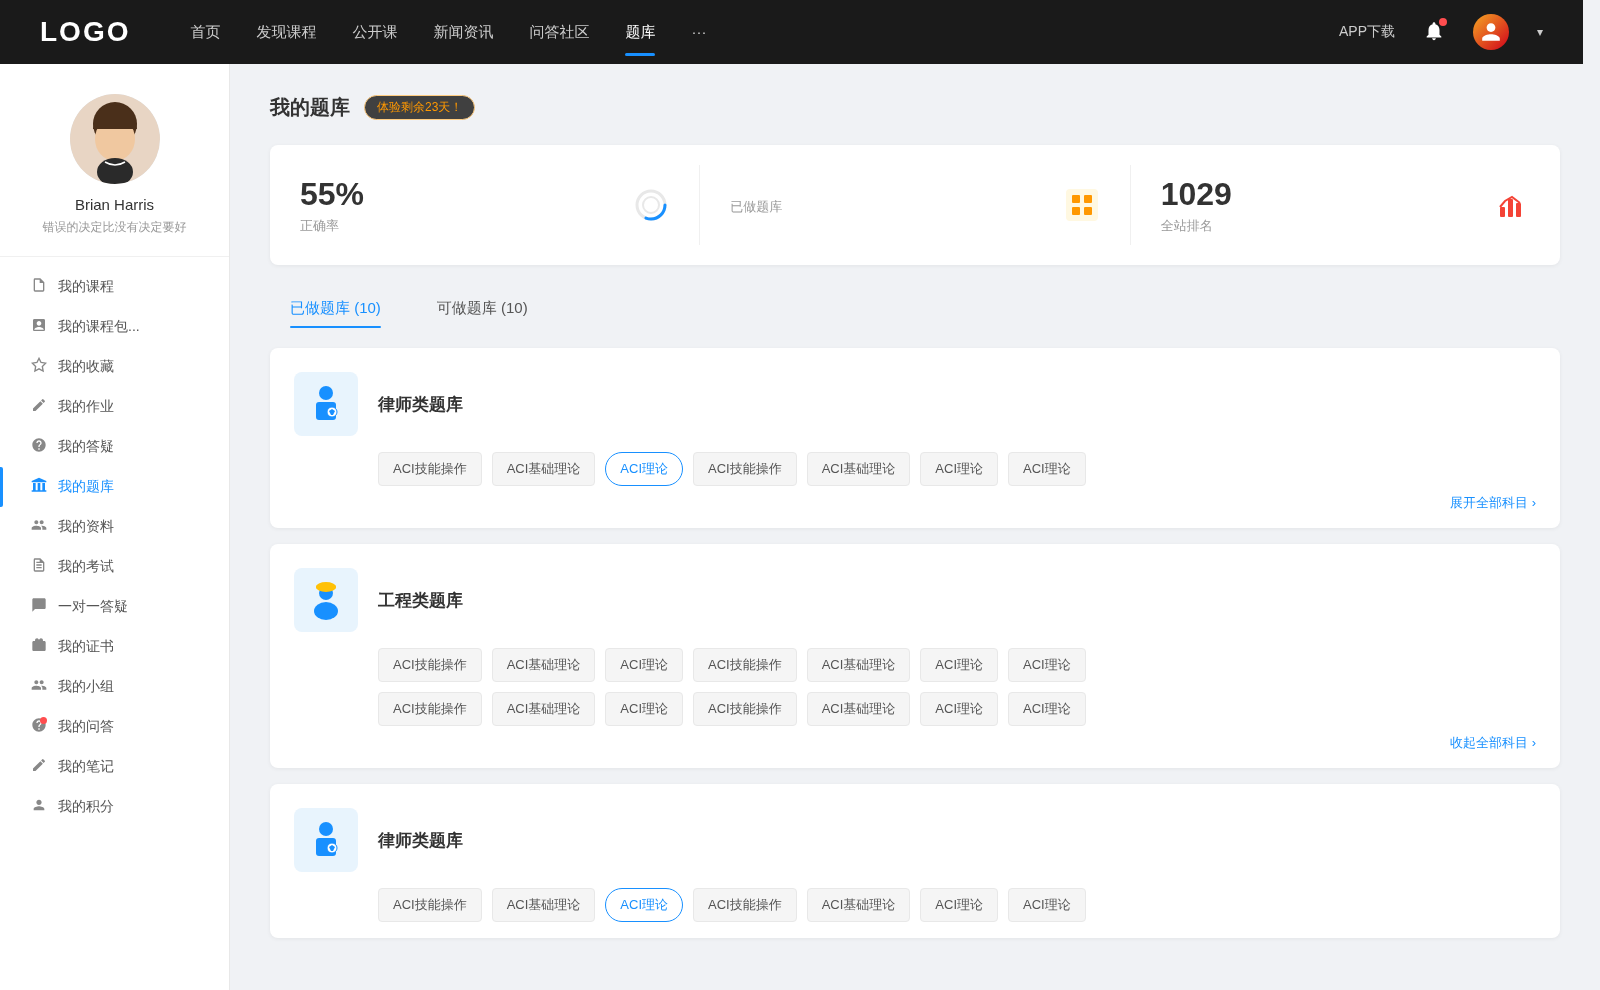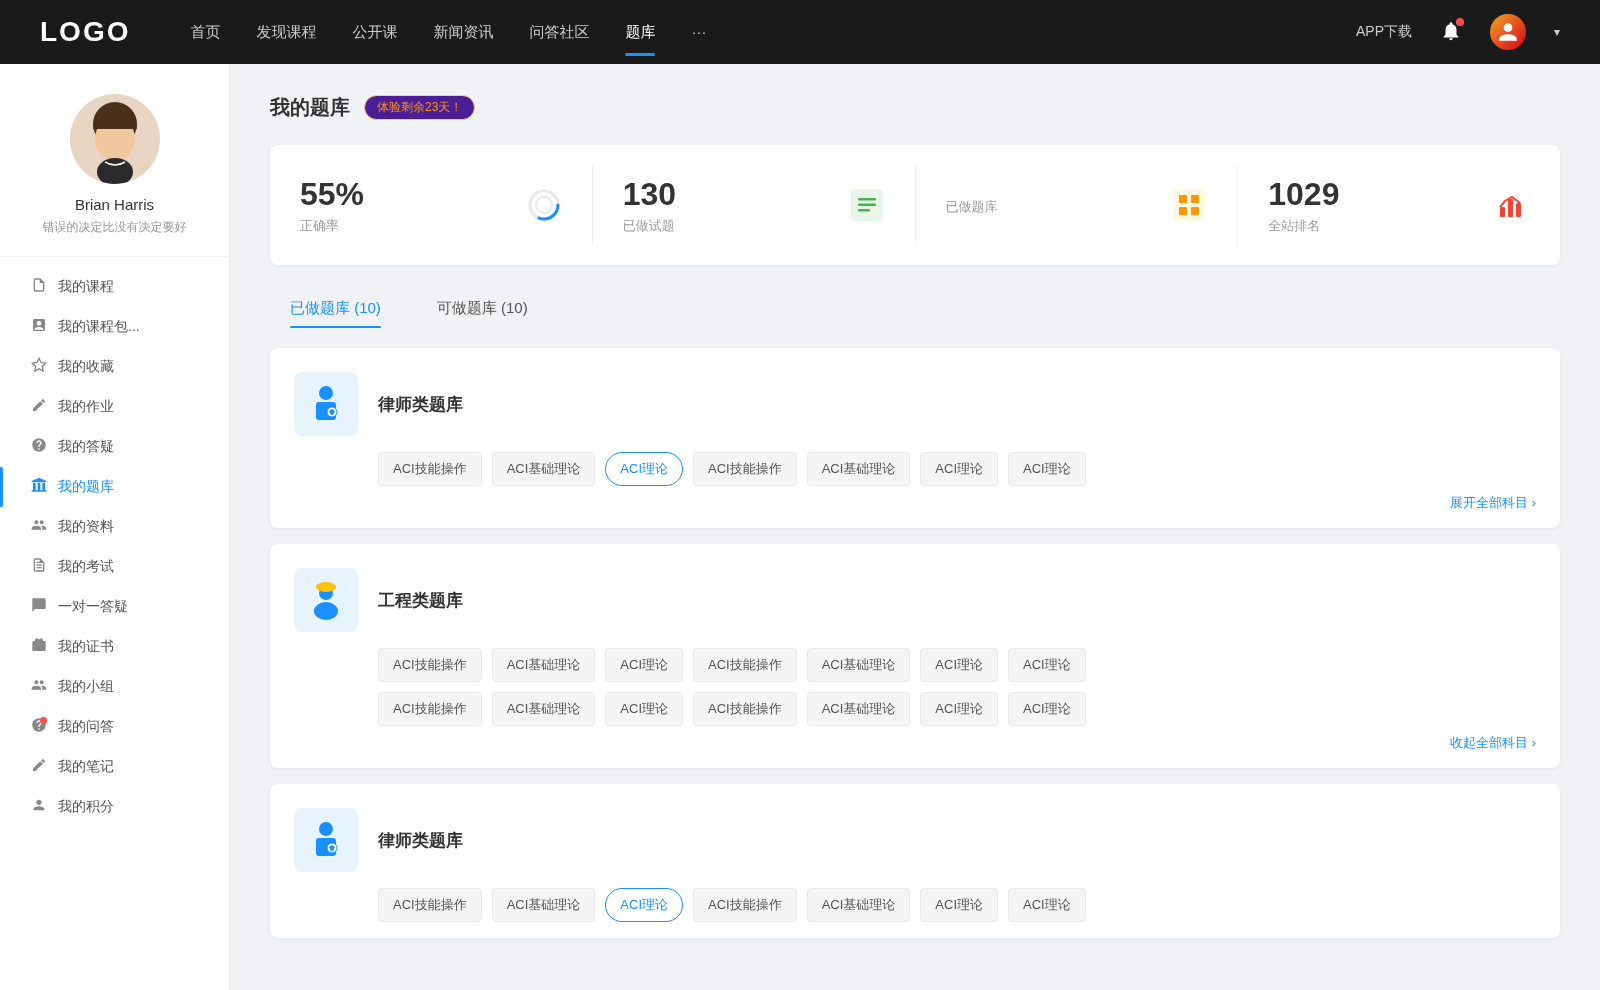--- a/index.html
+++ b/index.html
@@ -7,21 +7,21 @@
 
     
     .navbar {
       background: #1a1a1a;
       height: 64px;
       display: flex;
       align-items: center;
       padding: 0 40px;
       color: #fff;
       position: fixed;
-      top: 0; left: 0; right: 0;
+      top: 0; left: 0; right: 17px;
       z-index: 100;
     }
     .navbar-logo {
       font-size: 28px;
       font-weight: bold;
       color: #fff;
       margin-right: 60px;
       letter-spacing: 2px;
     }
     .navbar-nav {
@@ -174,21 +174,21 @@
       align-items: center;
       margin-bottom: 24px;
       gap: 14px;
     }
     .page-title {
       font-size: 20px;
       font-weight: 600;
       color: #333;
     }
     .trial-badge {
-      background: #4c1d95;
+      background: #404040;
       color: #ff9800;
       border: 1px solid #ffcc80;
       border-radius: 20px;
       padding: 3px 12px;
       font-size: 12px;
     }
 
     
     .stats-row {
       display: flex;
@@ -497,34 +497,20 @@
         </div>
         <div class="stat-icon">
           <svg width="36" height="36" viewBox="0 0 36 36">
             <circle cx="18" cy="18" r="14" fill="none" stroke="#e8e8e8" stroke-width="3"></circle>
             <circle cx="18" cy="18" r="14" fill="none" stroke="#1890ff" stroke-width="3" stroke-dasharray="49 88" stroke-dashoffset="22" stroke-linecap="round"></circle>
             <circle cx="18" cy="18" r="8" fill="none" stroke="#e8e8e8" stroke-width="2"></circle>
           </svg>
         </div>
       </div>
 
-      <div class="stat-item">
-        <div class="stat-text">
-          <div class="stat-number">130</div>
-          <div class="stat-label">已做试题</div>
-        </div>
-        <div class="stat-icon">
-          <svg width="32" height="32" viewBox="0 0 32 32">
-            <rect width="32" height="32" rx="4" fill="#e8f5e9"></rect>
-            <rect x="7" y="9" width="18" height="2.5" rx="1" fill="#4caf50"></rect>
-            <rect x="7" y="14.5" width="18" height="2.5" rx="1" fill="#4caf50"></rect>
-            <rect x="7" y="20" width="12" height="2.5" rx="1" fill="#4caf50"></rect>
-          </svg>
-        </div>
-      </div>
 
       <div class="stat-item">
         <div class="stat-text">
           <div class="stat-label">已做题库</div>
         </div>
         <div class="stat-icon">
           <svg width="32" height="32" viewBox="0 0 32 32">
             <rect width="32" height="32" rx="4" fill="#fff8e1"></rect>
             <rect x="6" y="6" width="8" height="8" rx="1" fill="#ff9800"></rect>
             <rect x="18" y="6" width="8" height="8" rx="1" fill="#ff9800"></rect>

